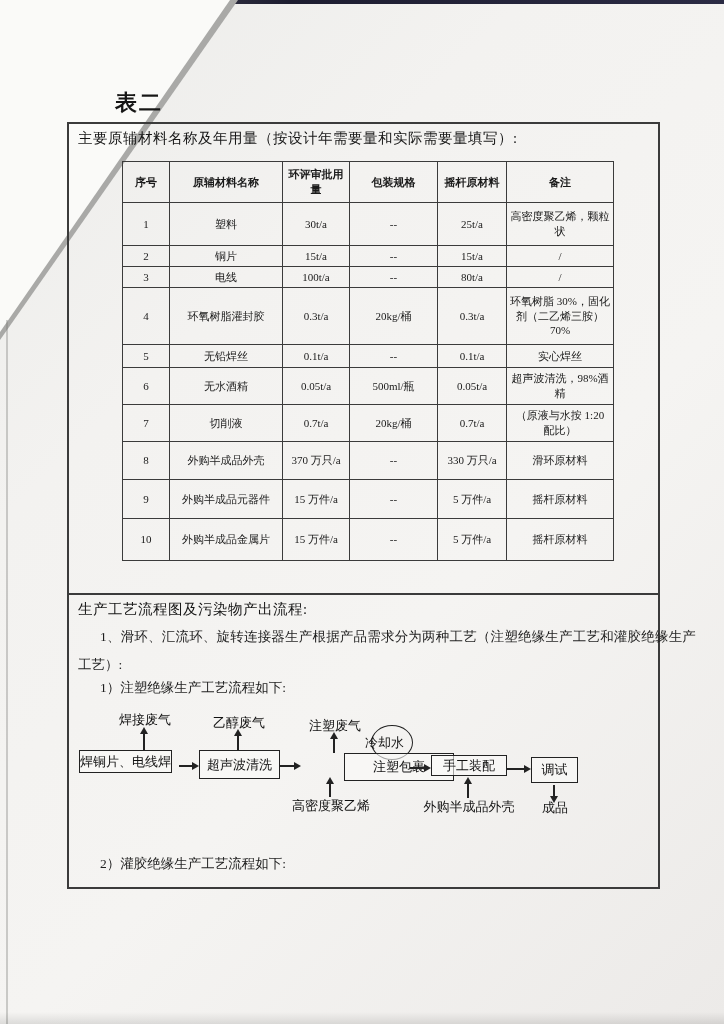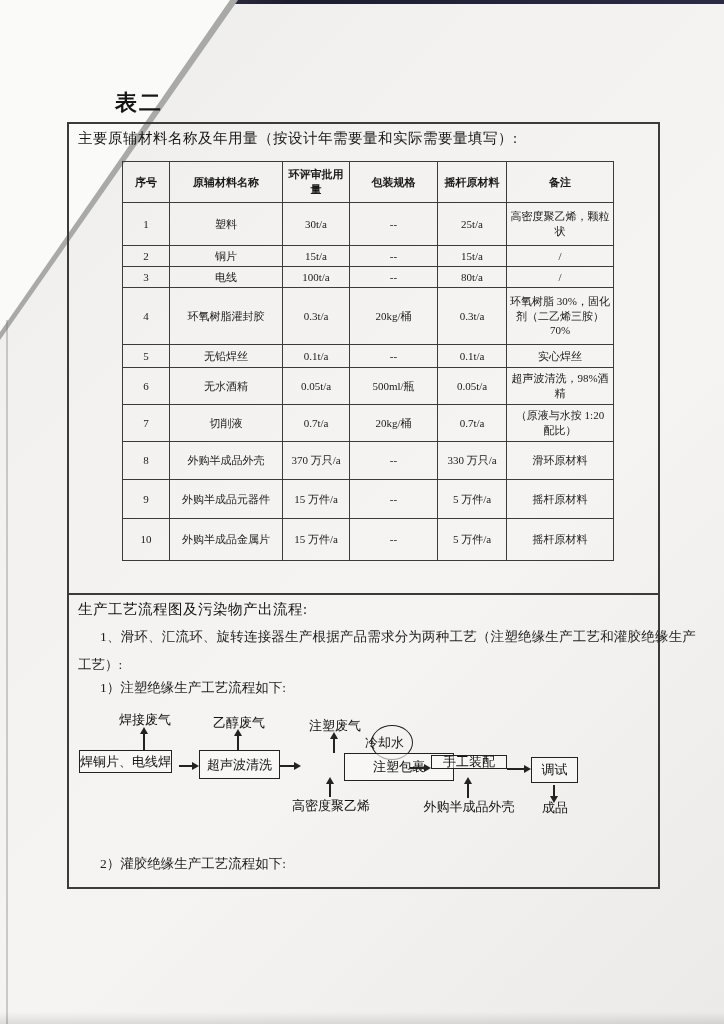--- a/index.html
+++ b/index.html
@@ -83,21 +83,21 @@
   .s2-sub2   { position:absolute; left:31px; top:731px; font-size:13.5px; white-space:nowrap; }
   .flow { position:absolute; left:10px; top:584px; width:572px; height:120px; font-size:13px; }
   .fbox {
     position:absolute; border:1.5px solid #222; background:rgba(250,250,248,0.6);
     display:flex; align-items:center; justify-content:center;
     white-space:nowrap; color:#111; font-size:13px;
   }
   .fbox1{ left:0;   top:42px; width:93px;  height:23px; }
   .fbox2{ left:120px; top:42px; width:81px;  height:29px; }
   .fbox3{ left:222px; top:45px; width:110px; height:28px;margin-left:43px; }
-  .fbox4{ left:352px; top:47px; width:76px;  height:14px; }
+  .fbox4{ left:352px; top:47px; width:76px;  height:21px; }
   .fbox5{ left:452px; top:49px; width:47px;  height:26px; }
   .flabel { position:absolute; white-space:nowrap; color:#111; font-size:13px; text-align:center; }
   .ftop1{ left:33px;  top:3px;  width:66px; }
   .ftop2{ left:127px; top:6px;  width:66px; }
   .ftop3{ left:223px; top:9px;  width:66px;text-align:center; }
   .fbot1{ left:206px; top:89px; width:92px; }
   .fbot2{ left:338px; top:90px; width:104px; }
   .fout { left:447px; top:91px; width:58px; }
   .harrow { position:absolute; height:1.5px; background:#222; }
   .harrow::after {

